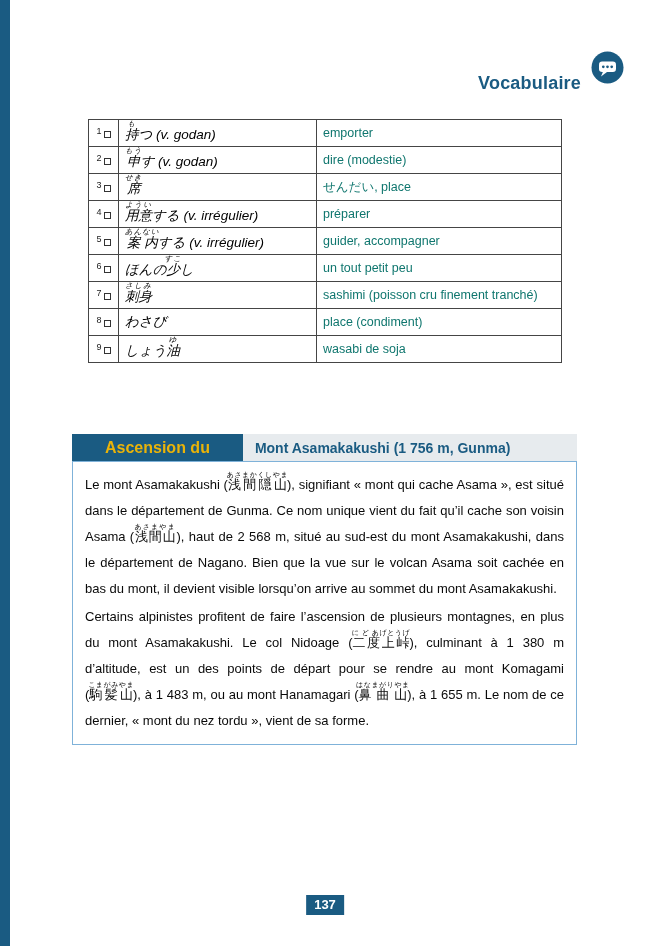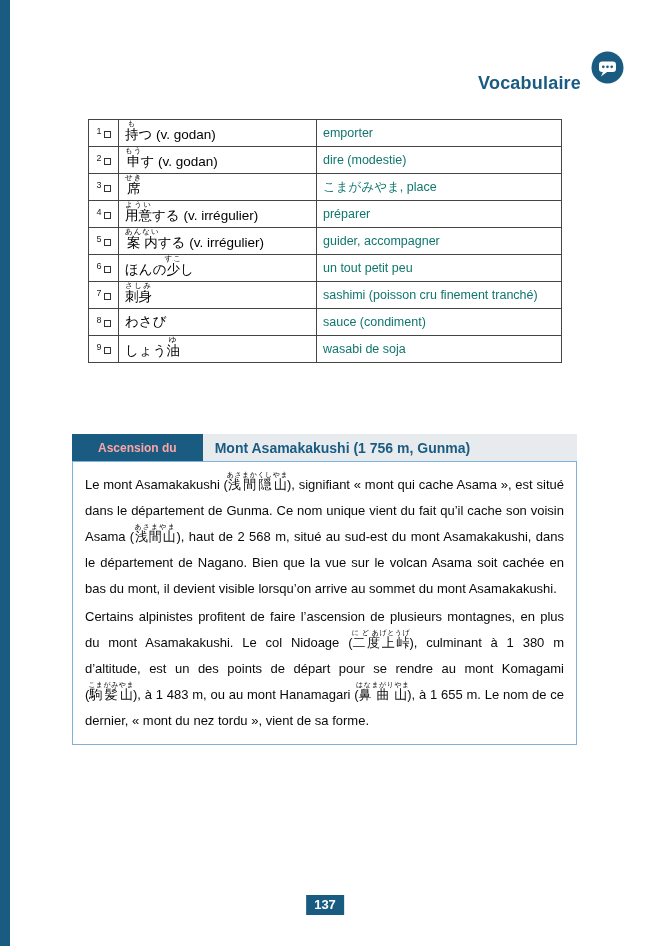--- a/index.html
+++ b/index.html
@@ -19,28 +19,28 @@
   .icon-bg { fill:var(--accent); }
   .icon-fg { fill:#ffffff; }
   .icon-dot { fill:var(--accent); }
 
   
   .vocab { position:absolute; left:88px; top:119px; width:474px; border-collapse:collapse; table-layout:fixed; }
   .vocab td { border:1px solid var(--table-border); vertical-align:middle; height:27px; padding:2px 6px; }
   .cell-num { width:30px; text-align:center; padding:2px 2px; white-space:nowrap; }
   .row-num { font-size:9px; color:#222; position:relative; top:-4px; margin-right:2px; }
   .checkbox { display:inline-block; width:7px; height:7px; border:1px solid #333; background:#fff; position:relative; top:0; }
-  .cell-jp { width:198px; font-size:13.5px; color:#000; }
+  .cell-jp { width:198px; font-size:13.5px; color:#000;font-style:italic; }
   .cell-fr { font-size:12.5px; padding-left:10px; color:#0f766e; }
   .vocab ruby rt { font-size:7.5px; letter-spacing:1px; color:#000; }
   ruby { ruby-position:over; }
 
   
   .section-bar { position:absolute; left:72px; top:434px; width:505px; height:27px; display:flex; align-items:stretch; }
-  .section-label { background:var(--accent); color:#fca5a5; font-weight:bold; font-size:12px; display:flex; align-items:center; padding:0 26px; }
+  .section-label { background:var(--accent); color:#eab308; font-weight:bold; font-size:16px; display:flex; align-items:center; padding:0 33px; }
   .section-title { background:var(--section-bg); color:var(--accent); font-weight:bold; font-size:14px; display:flex; align-items:center; padding:8px 12px; flex:1; }
 
   
   .passage {
     position:absolute; left:72px; top:461px; width:505px; min-height:252px;
     border:1.5px solid var(--box-border); background:#fff;
     padding:9px 12px 10px 12px; font-size:13px; line-height:26px;
     text-align:justify; color:#0a0a0a;
   }
   .passage p { margin:0; }
@@ -83,21 +83,21 @@
           <td class="cell-fr">emporter</td>
         </tr>
         <tr>
           <td class="cell-num"><span class="row-num">2</span><span class="checkbox"></span></td>
           <td class="cell-jp"><ruby>申<rt>もう</rt></ruby>す (v. godan)</td>
           <td class="cell-fr">dire (modestie)</td>
         </tr>
         <tr>
           <td class="cell-num"><span class="row-num">3</span><span class="checkbox"></span></td>
           <td class="cell-jp"><ruby>席<rt>せき</rt></ruby></td>
-          <td class="cell-fr">こまがみやま, place</td>
+          <td class="cell-fr">せんだい, place</td>
         </tr>
         <tr>
           <td class="cell-num"><span class="row-num">4</span><span class="checkbox"></span></td>
           <td class="cell-jp"><ruby>用意<rt>ようい</rt></ruby>する (v. irrégulier)</td>
           <td class="cell-fr">préparer</td>
         </tr>
         <tr>
           <td class="cell-num"><span class="row-num">5</span><span class="checkbox"></span></td>
           <td class="cell-jp"><ruby>案内<rt>あんない</rt></ruby>する (v. irrégulier)</td>
           <td class="cell-fr">guider, accompagner</td>
@@ -108,21 +108,21 @@
           <td class="cell-fr">un tout petit peu</td>
         </tr>
         <tr>
           <td class="cell-num"><span class="row-num">7</span><span class="checkbox"></span></td>
           <td class="cell-jp"><ruby>刺身<rt>さしみ</rt></ruby></td>
           <td class="cell-fr">sashimi (poisson cru finement tranché)</td>
         </tr>
         <tr>
           <td class="cell-num"><span class="row-num">8</span><span class="checkbox"></span></td>
           <td class="cell-jp">わさび</td>
-          <td class="cell-fr">sauce (condiment)</td>
+          <td class="cell-fr">place (condiment)</td>
         </tr>
         <tr>
           <td class="cell-num"><span class="row-num">9</span><span class="checkbox"></span></td>
           <td class="cell-jp">しょう<ruby>油<rt>ゆ</rt></ruby></td>
           <td class="cell-fr">wasabi de soja</td>
         </tr>
       </tbody>
   </table>
 
   <div class="section-bar">

